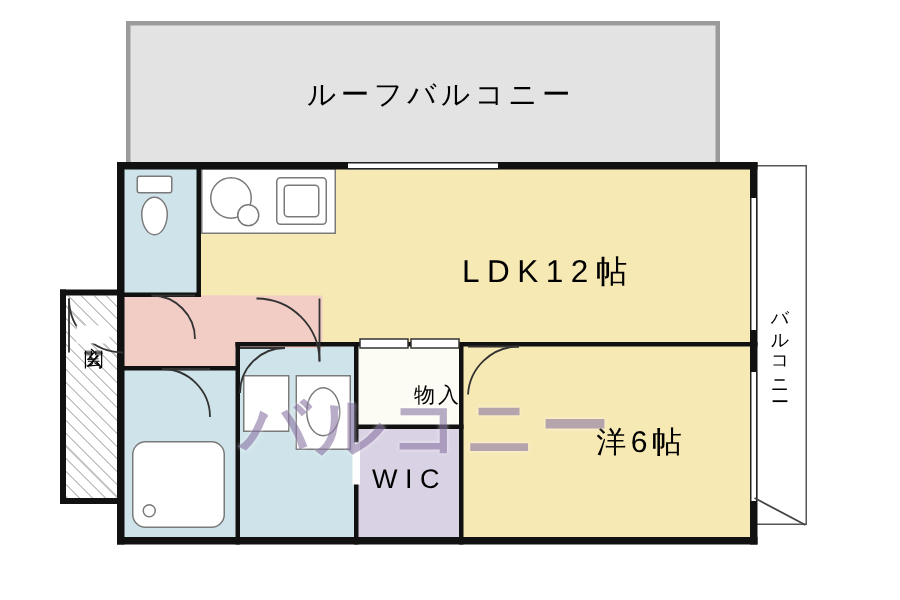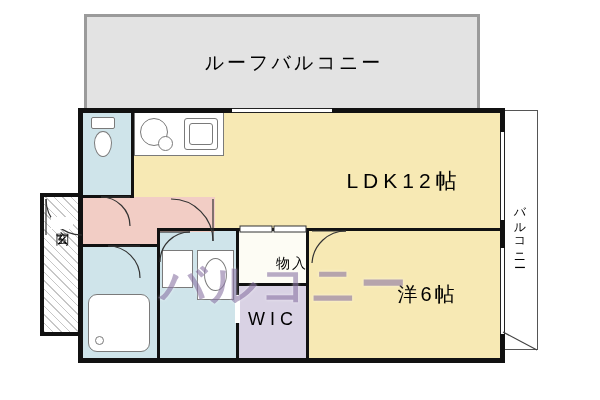--- a/index.html
+++ b/index.html
@@ -73,21 +73,21 @@
   .win-h{border-top:1.3px solid #222;border-bottom:1.3px solid #222;}
   .win-v{border-left:1.3px solid #222;border-right:1.3px solid #222;}
   .win-top{left:232px;top:108px;width:100px;height:5px;}
   .win-r1{left:500px;top:132px;width:5px;height:88px;}
   .win-r2{left:500px;top:248px;width:5px;height:86px;}
 
   .doors{left:0;top:0;width:600px;height:400px;z-index:6;pointer-events:none;}
 
   
   .lbl{z-index:7;white-space:nowrap;}
-  .lbl-ldk{left:308px;top:167px;width:192px;text-align:center;font-size:21px;letter-spacing:5px;}
+  .lbl-ldk{left:308px;top:167px;width:192px;font-size:21px;letter-spacing:5px;}
   .lbl-bed{left:370px;top:281px;width:115px;text-align:center;font-size:20px;letter-spacing:3px;}
   .lbl-sto{left:238px;top:255px;width:70px;text-align:right;font-size:14px;letter-spacing:2px;}
   .lbl-wic{left:238px;top:309px;width:70px;text-align:center;font-size:18px;letter-spacing:5px;}
   .vtext{writing-mode:vertical-rl;text-orientation:mixed;}
   .lbl-ent{left:51px;top:217px;font-size:13px;letter-spacing:3px;background:#fff;padding:3px 2px;}
   .lbl-balc{font-size:12px;letter-spacing:2px;}
   .watermark{left:160px;top:254px;z-index:9;font-size:46px;font-weight:bold;letter-spacing:3px;
     color:var(--c-watermark-purple);opacity:.62;text-shadow:0 0 3px rgba(255,255,255,.9);}
 </style>
 </head>

